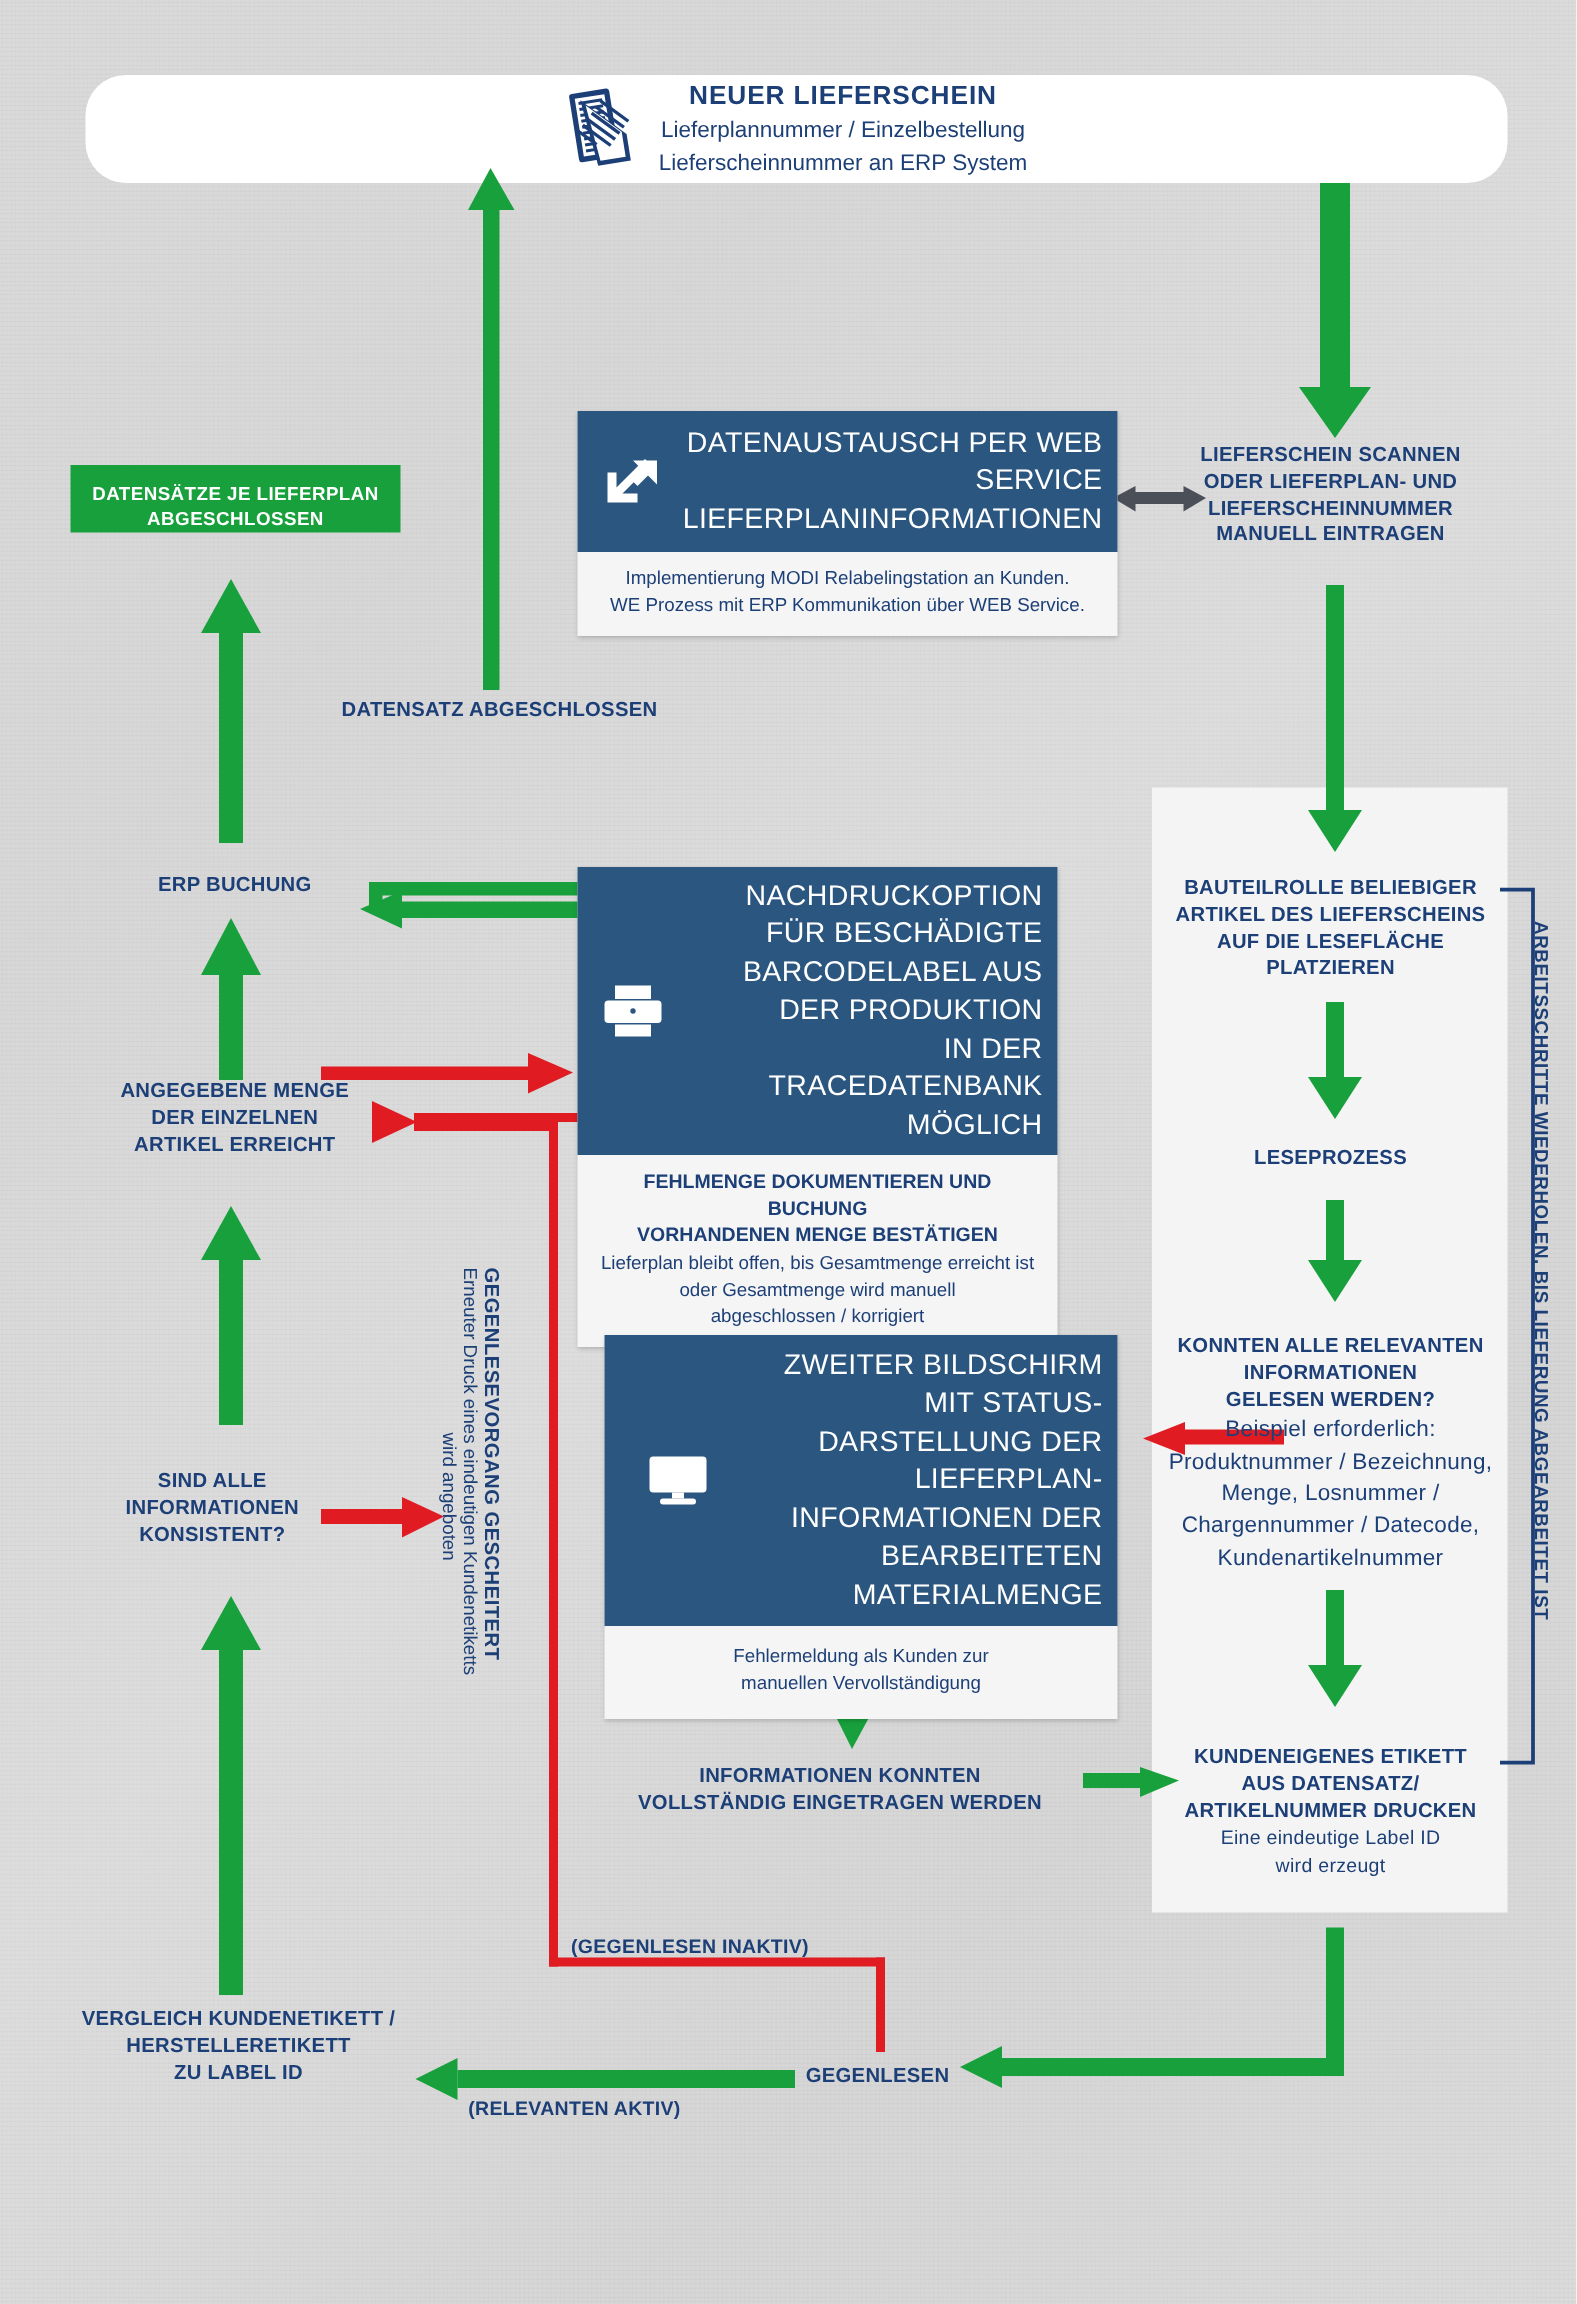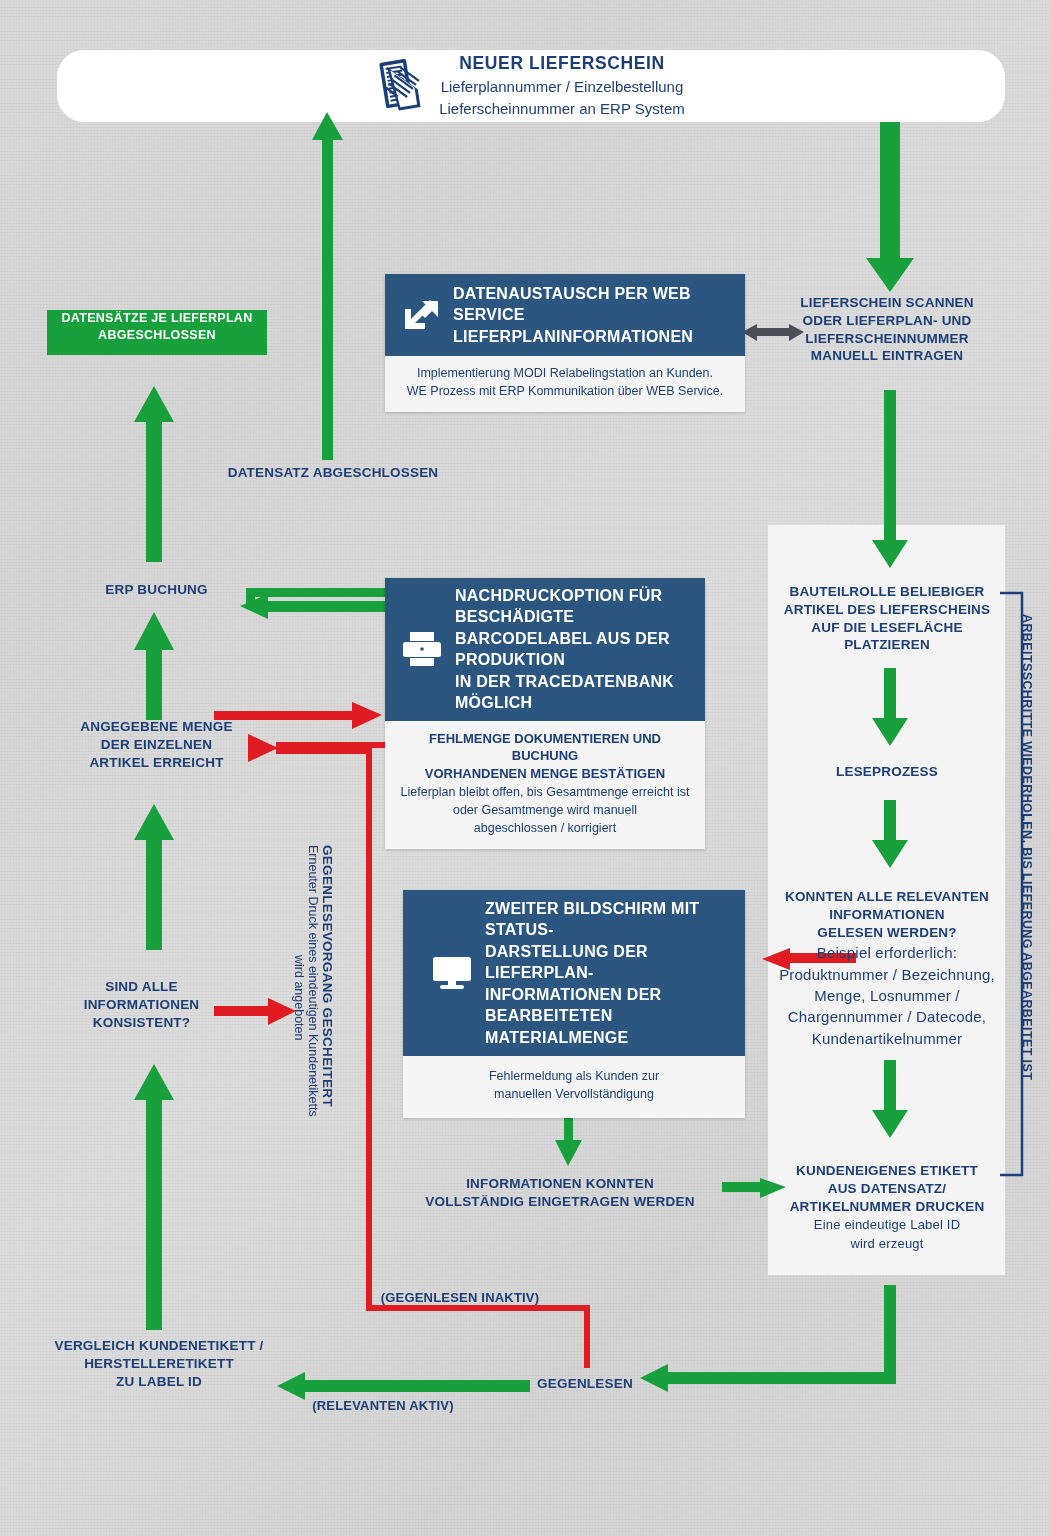--- a/index.html
+++ b/index.html
@@ -39,40 +39,40 @@
   }
   #header-text { text-align:center; color:#1c3f77; }
   #header-title { font-size:17.5px; font-weight:bold; letter-spacing:.6px; }
   #header-sub { font-size:15px; line-height:1.42; margin-top:2px; }
 
   .doc-icon { width:46px; height:58px; flex:0 0 auto; }
 
   
   #green-box {
     position:absolute; left:47px; top:310px; width:220px; height:45px;
-    background:#17a03b; color:#fff; display:flex; align-items:flex-start;
+    background:#17a03b; color:#fff; display:flex; align-items:flex-end;
     justify-content:center; text-align:center;
     font-size:12.5px; font-weight:bold; line-height:1.35; letter-spacing:.3px;
   }
 
   
   #gray-panel {
     position:absolute; left:768px; top:525px; width:237px; height:750px;
     background:#f4f4f4;
   }
 
   
   .card { position:absolute; background:#f5f5f5; box-shadow:0 1px 3px rgba(0,0,0,.18); }
   .card-head {
     background:#2b567f; color:#fff; display:flex; align-items:center; gap:10px;
     padding:9px 10px 9px 12px;
   }
   .card-head .ic { flex:0 0 auto; width:46px; height:40px; }
   .card-head .ht {
-    flex:1; font-size:16px; font-weight:bold;
+    flex:1; text-align:right; font-size:19px; font-weight:normal;
     line-height:1.34; letter-spacing:.25px;
   }
   .card-body { padding:9px 10px 11px; color:#1c3f77; text-align:center; }
   .card-body .b-strong { font-size:13px; font-weight:bold; line-height:1.35; }
   .card-body .b-norm { font-size:12.5px; line-height:1.42; }
 
   
   .vtext { position:absolute; color:#1c3f77; white-space:nowrap; }
 </style>
 </head>

